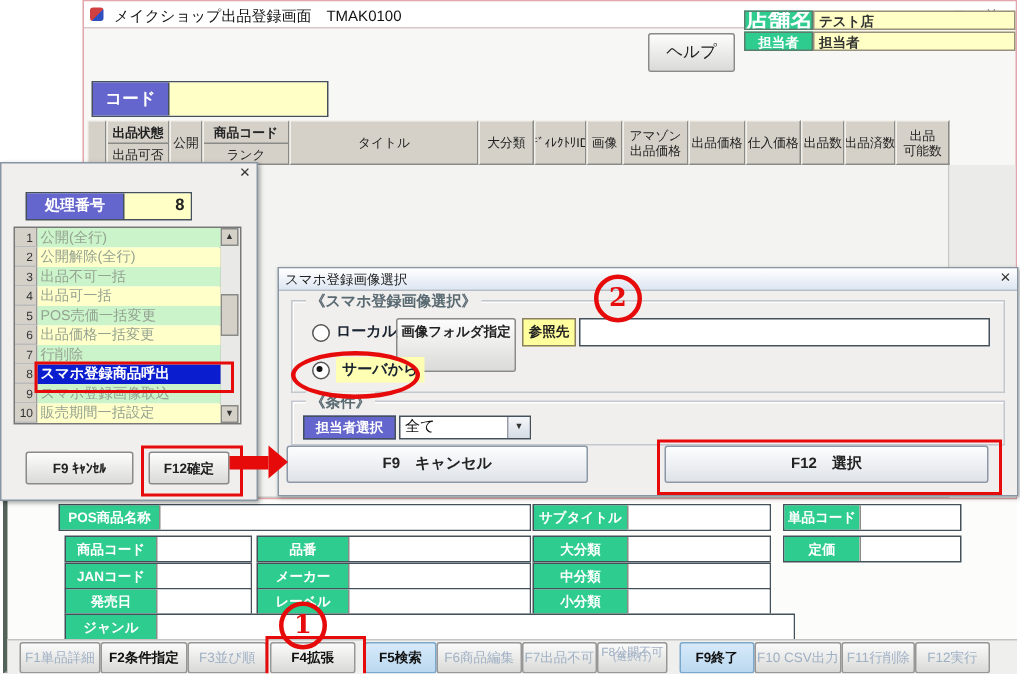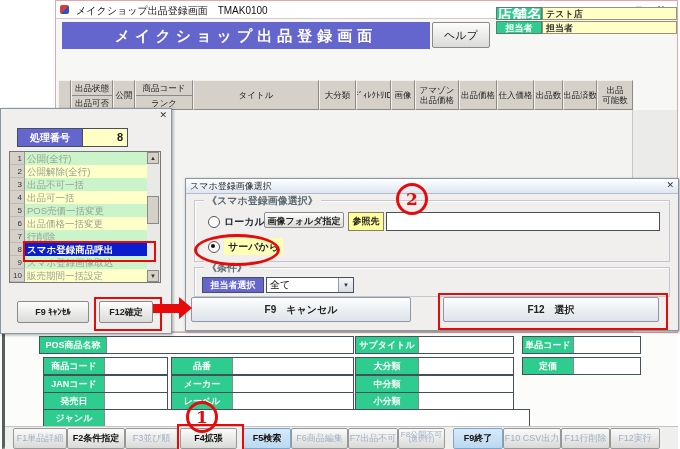--- a/index.html
+++ b/index.html
@@ -42,21 +42,21 @@
   #code-input{flex:1;background:#ffffc6;border-left:1px solid #44505a;}
 
   
   #thead{left:2px;top:79px;height:30px;}
   .th{position:absolute;top:0;height:30px;background:#d5d1c9;box-sizing:border-box;
       border-top:1px solid #f3f1ec;border-left:1px solid #f3f1ec;
       border-right:1px solid #8a8a86;border-bottom:1px solid #8a8a86;
       font-size:8.5px;color:#222;display:flex;flex-direction:column;justify-content:center;
       align-items:center;text-align:center;line-height:10px;overflow:hidden;white-space:nowrap;}
   .th .half{width:100%;height:15px;line-height:14px;}
-  .th .half.top{border-bottom:1px solid #8a8a86;}
+  .th .half.top{border-bottom:1px solid #8a8a86;font-weight:bold;}
   #tbody{left:2px;top:109px;width:575px;height:222px;background:#f3f3f1;border:1px solid #c9c7c2;border-top:none;}
   #tgutter{left:577px;top:109px;width:44px;height:222px;background:#ebebe9;}
 
   
   #bottom-panel{left:2px;top:333px;width:676px;height:116px;background:#fcfcfa;z-index:2;
                 border-left:3px solid #53635a;border-bottom:2px solid #9a9a98;}
   .pairbox{position:absolute;box-sizing:border-box;border:1px solid #44505a;background:#fff;display:flex;height:18px;}
   .pairbox .plab{height:100%;background:#2ecc8f;color:#fff;font-weight:bold;font-size:9px;
                  text-align:center;line-height:16px;overflow:hidden;white-space:nowrap;}
   .pairbox .pval{height:100%;background:#fff;border-left:1px solid #8a8a86;}
@@ -98,35 +98,35 @@
   #ext-cancel{left:16px;top:192px;width:72px;height:22px;font-size:9px;font-weight:bold;line-height:20px;}
   #ext-confirm{left:98px;top:192px;width:54px;height:22px;font-size:9px;font-weight:bold;line-height:20px;}
 
   #img-dialog{left:185px;top:178px;width:492px;height:151px;z-index:40;position:absolute;}
   .fieldset{position:absolute;border:1px solid #c3c8cf;box-shadow:inset 1px 1px 0 #fff;}
   .legend{position:absolute;font-size:10px;font-weight:bold;color:#5a6a72;background:#f0efed;
           padding:0 3px;white-space:nowrap;}
   .radio{position:absolute;width:10px;height:10px;border-radius:50%;border:1px solid #555;background:#fff;}
   .radio .dot{position:absolute;left:2px;top:2px;width:4px;height:4px;border-radius:50%;background:#111;}
   .rlabel{position:absolute;font-size:10px;font-weight:bold;color:#1a2330;line-height:17px;white-space:nowrap;}
-  #dlg-folder-btn{left:78px;top:33px;width:80px;height:16px;font-size:9px;font-weight:bold;line-height:17px;}
+  #dlg-folder-btn{left:78px;top:33px;width:80px;height:36px;font-size:9px;font-weight:bold;line-height:17px;}
   #dlg-ref-label{left:162px;top:33px;width:36px;height:19px;background:#ffff9e;border:1px solid #8a8060;
                  font-size:9px;font-weight:bold;text-align:center;line-height:17px;}
   #dlg-ref-input{left:200px;top:33px;width:274px;height:19px;background:#fff;border:1px solid #44505a;}
   #dlg-server-label{background:#ffffb4;padding:0 4px;}
   #dlg-staff-label{left:16px;top:98px;width:62px;height:16px;background:#6565ce;color:#fff;
                    font-weight:bold;font-size:9px;text-align:center;line-height:15px;border:1px solid #44505a;}
   #dlg-combo{left:80px;top:98px;width:88px;height:16px;background:#fff;border:1px solid #44505a;display:flex;}
   #dlg-combo .cval{flex:1;font-size:10px;line-height:14px;padding-left:3px;color:#111;}
   #dlg-combo .carrow{width:14px;background:linear-gradient(#f4f6f9,#d6dde6);border-left:1px solid #99a;
                      font-size:6px;text-align:center;line-height:14px;color:#333;}
   .dlg-bigbtn{position:absolute;top:118px;height:25px;background:linear-gradient(#fcfdfe,#dfe3e8);
               border:1px solid #8c98a8;border-radius:2px;font-size:10px;font-weight:bold;
               text-align:center;line-height:23px;box-sizing:border-box;}
-  #dlg-cancel{left:5px;width:220px;}
+  #dlg-cancel{left:5px;width:201px;}
   #dlg-select{left:257px;width:216px;}
 
   
   .red-rect{position:absolute;border:2px solid #e60a0a;z-index:50;pointer-events:none;}
   .red-circle{position:absolute;border:3px solid #e60a0a;border-radius:50%;color:#e60a0a;
               font-weight:bold;font-size:17px;display:flex;align-items:center;justify-content:center;
               z-index:55;pointer-events:none;font-family:"DejaVu Serif",serif;}
   #red-ellipse{position:absolute;border:3px solid #e60a0a;border-radius:50%;z-index:50;pointer-events:none;}
   #arrow-shaft{position:absolute;left:153px;top:304px;width:26px;height:9px;background:#e60a0a;z-index:45;}
   #arrow-head{position:absolute;left:179px;top:297px;width:0;height:0;z-index:45;
@@ -140,28 +140,31 @@
 
   <div id="main-window" class="abs">
     <div id="main-titlebar" class="abs">
       <span id="app-icon" class="abs"></span>
       <span id="win-title" class="abs nowrap">メイクショップ出品登録画面　TMAK0100</span>
       <span id="btn-min" class="abs win-ctrl">－</span>
       <span id="btn-max" class="abs win-ctrl">□</span>
       <span id="btn-close" class="abs win-ctrl">✕</span>
     </div>
 
-    <div id="banner" class="abs nowrap">メイクショップ出品登録画面</div>
     <div id="help-btn" class="abs btn3d">ヘルプ</div>
 
     <div id="shop-label" class="abs greenlab nowrap">店舗名称</div>
     <div id="shop-field" class="abs yfield nowrap">テスト店</div>
     <div id="staff-label" class="abs greenlab nowrap">担当者</div>
     <div id="staff-field" class="abs yfield nowrap">担当者</div>
 
+    <div id="code-pair" class="abs">
+      <div id="code-label">コード</div>
+      <div id="code-input"></div>
+    </div>
 
     <div id="thead" class="abs">
         <div class="th" style="left: 0px; width: 13px;"></div>
         <div class="th" style="left: 13px; width: 42px;">
           <div class="half top">出品状態</div>
           <div class="half">出品可否</div>
         </div>
         <div class="th" style="left: 55px; width: 22px;">公開</div>
         <div class="th" style="left: 77px; width: 58px;">
           <div class="half top">商品コード</div>

